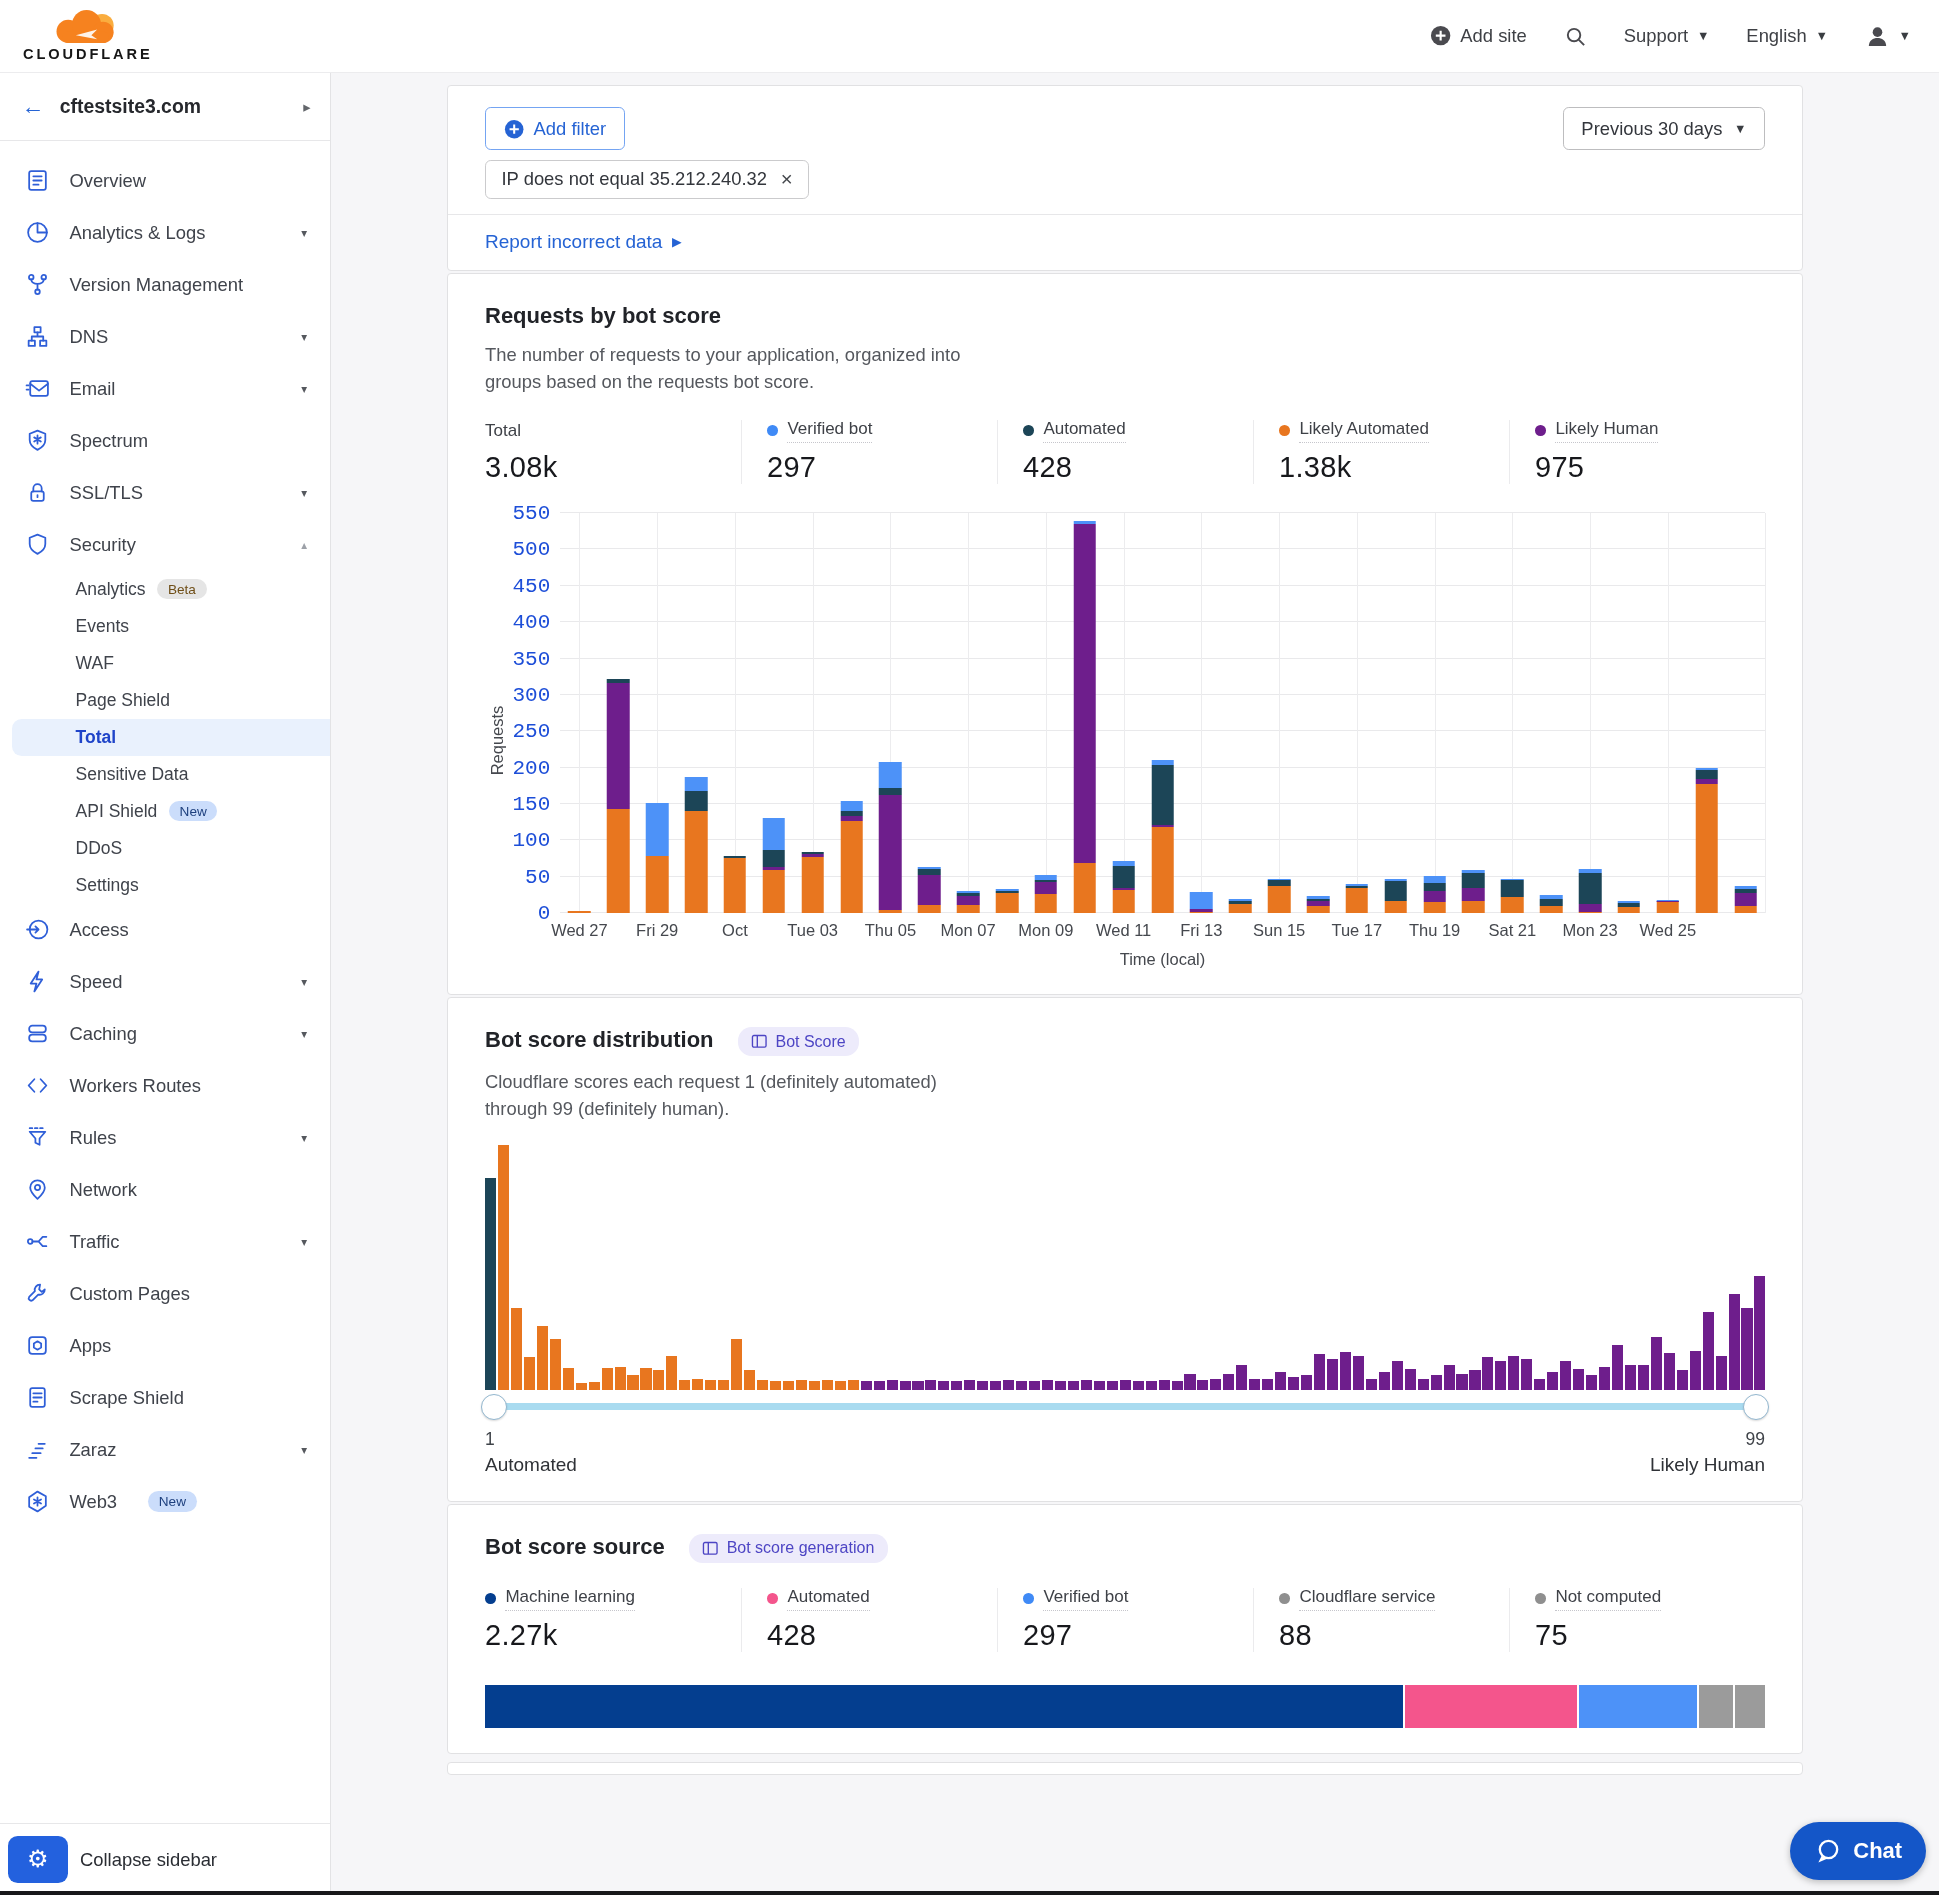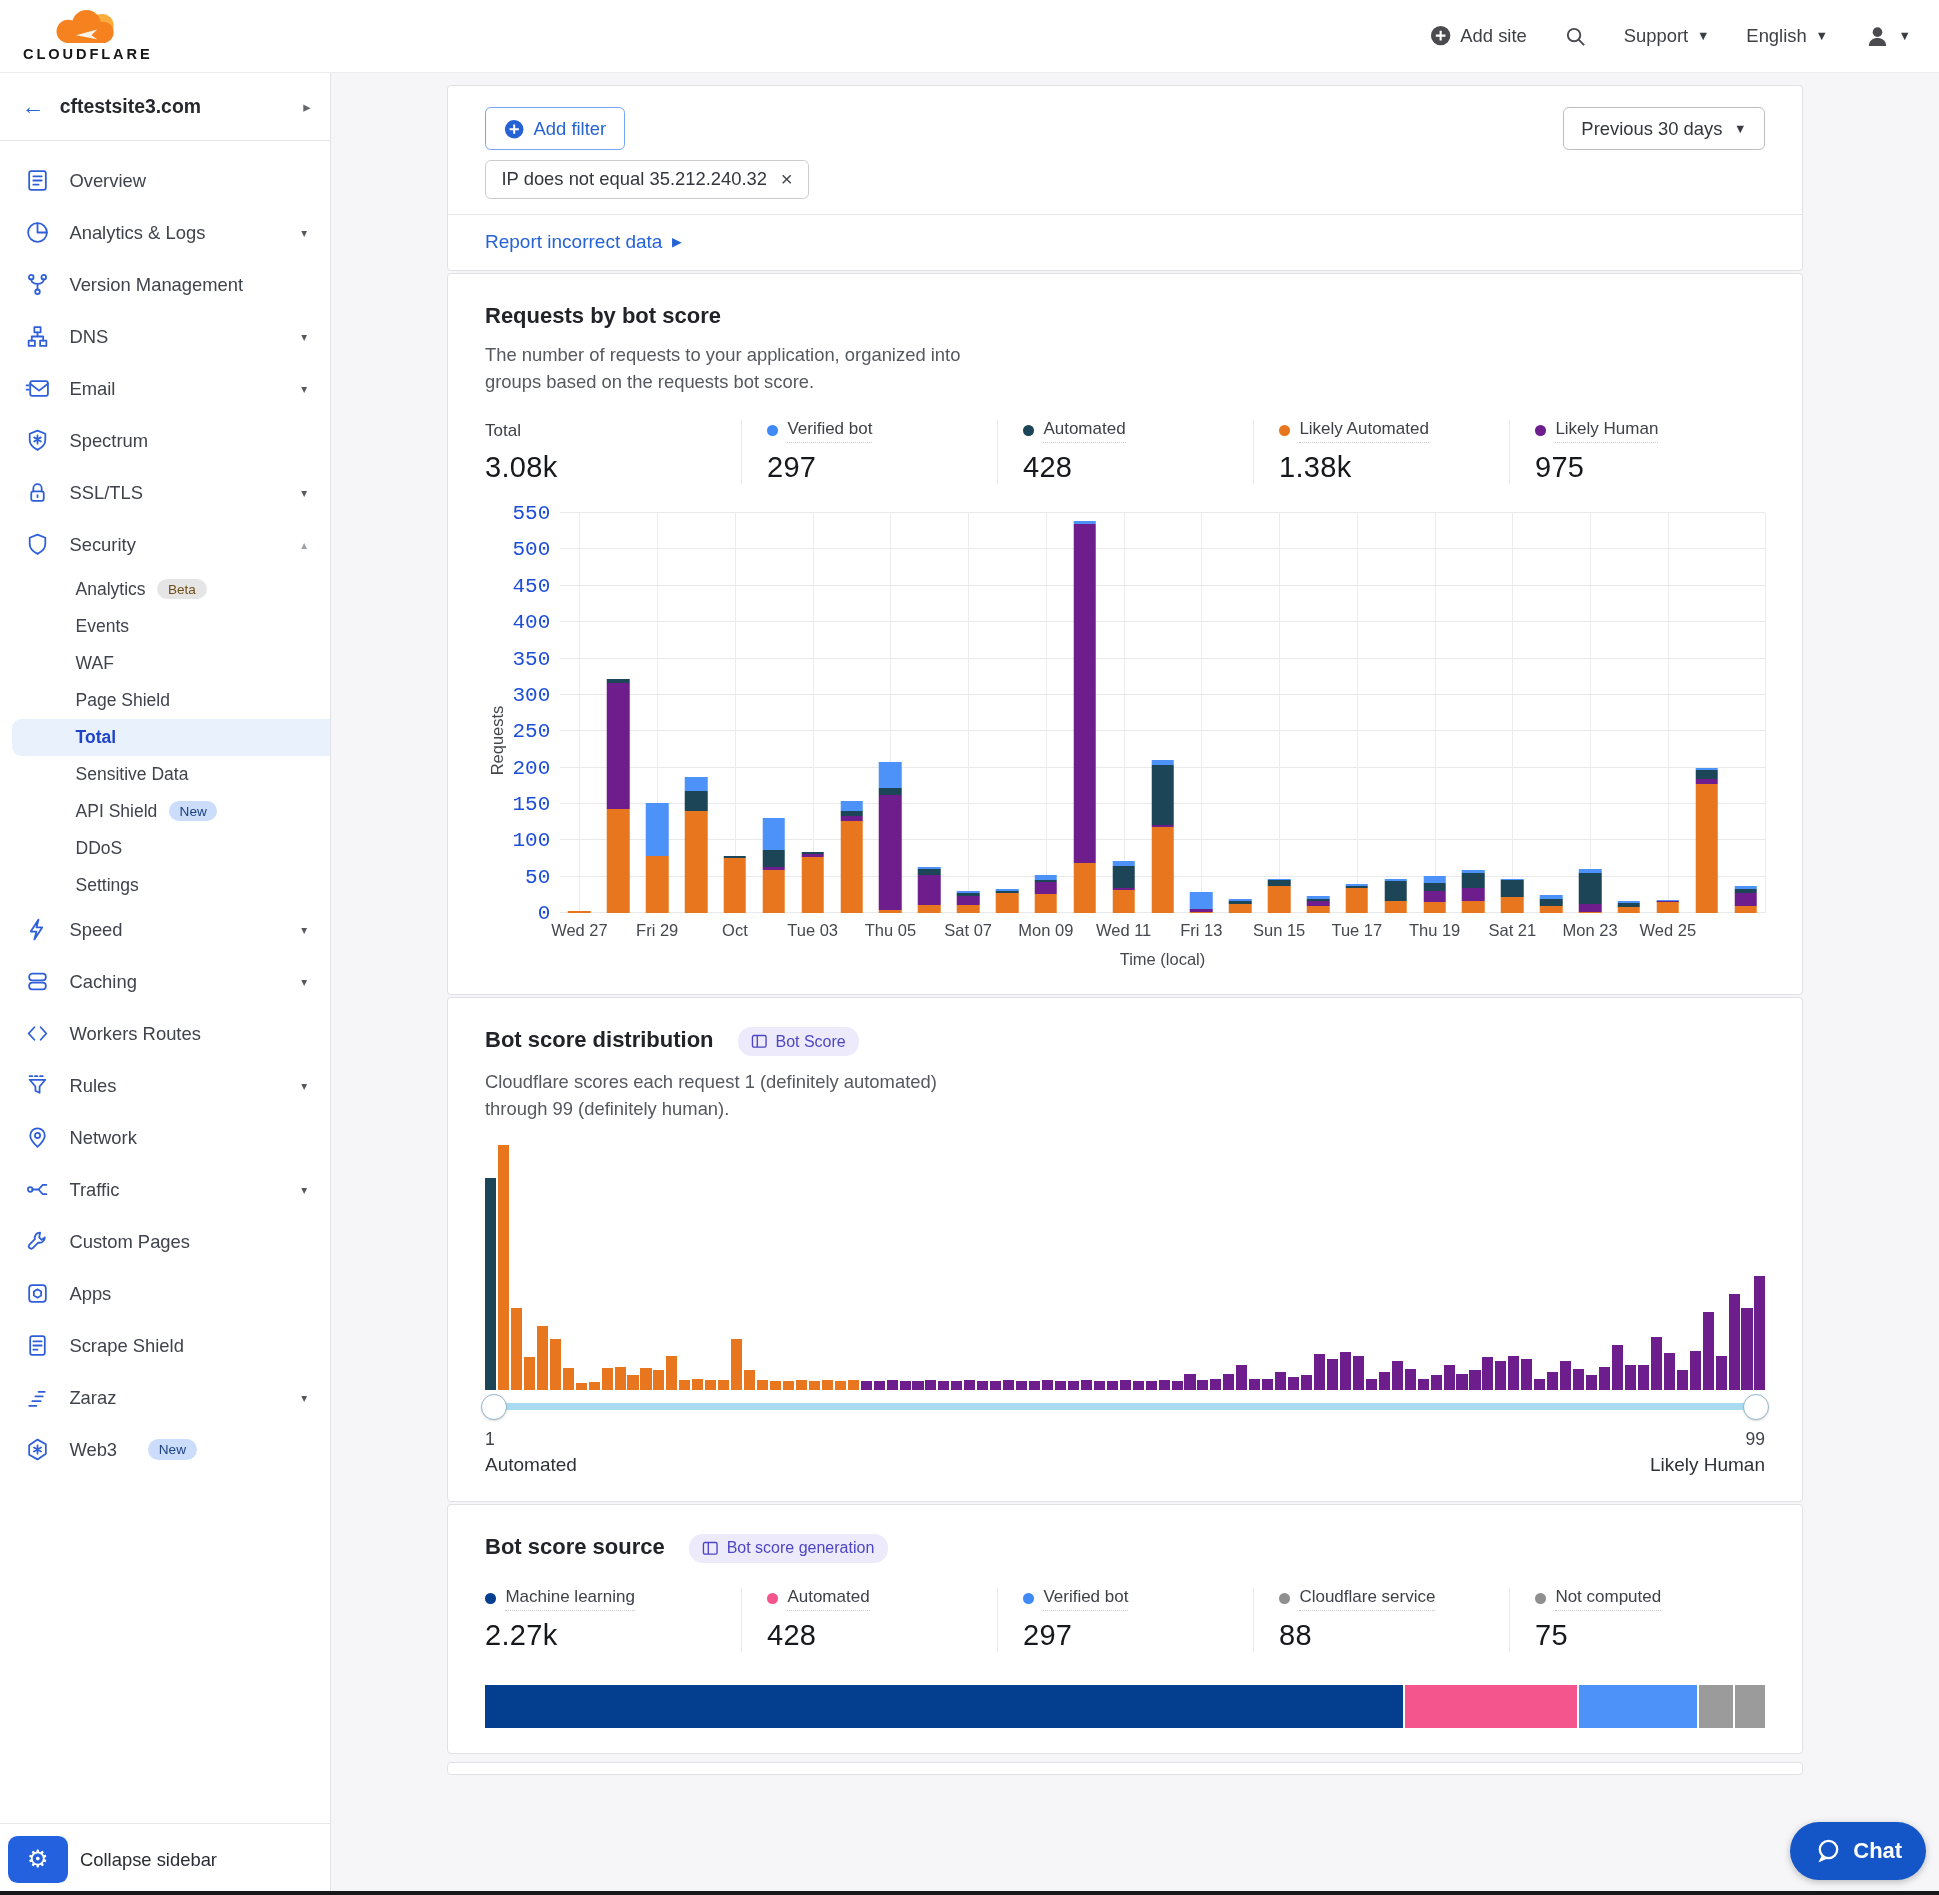--- a/index.html
+++ b/index.html
@@ -281,20 +281,29 @@
         </div>
         <div class="s-sub-row">
           <span class="sub-label">API Shield</span>
           <span class="badge badge-new">New</span>
         </div>
         <div class="s-sub-row">
           <span class="sub-label">DDoS</span>
         </div>
         <div class="s-sub-row">
           <span class="sub-label">Settings</span>
+        </div>
+        <div class="s-item">
+          <span class="s-icon">
+            <svg width="25" height="25" viewBox="0 0 24 24" fill="none" stroke="#2F5FD8" stroke-width="1.7" stroke-linecap="round" stroke-linejoin="round">
+              <circle cx="13" cy="12" r="8.5"></circle>
+              <path d="M2 12 h11 M10 9 l3 3 -3 3"></path>
+            </svg>
+          </span>
+          <span class="s-label">Access</span>
         </div>
         <div class="s-item">
           <span class="s-icon">
             <svg width="25" height="25" viewBox="0 0 24 24" fill="none" stroke="#2F5FD8" stroke-width="1.7" stroke-linecap="round" stroke-linejoin="round">
               <path d="M13 2.5 L5.5 14 h5.5 l-2 7.5 L16.5 10 h-5.5 z"></path>
             </svg>
           </span>
           <span class="s-label">Speed</span>
           <span class="s-caret">▾</span>
         </div>
@@ -688,21 +697,21 @@
                 <div class="tc-seg" style="height: 3.27273%; background: rgb(110, 30, 140);"></div>
                 <div class="tc-seg" style="height: 1.81818%; background: rgb(232, 118, 31);"></div>
               </div>
             </div>
           <div id="tc-xlabels">
               <div class="xlab" style="left: 1.6129%;">Wed 27</div>
               <div class="xlab" style="left: 8.06452%;">Fri 29</div>
               <div class="xlab" style="left: 14.5161%;">Oct</div>
               <div class="xlab" style="left: 20.9677%;">Tue 03</div>
               <div class="xlab" style="left: 27.4194%;">Thu 05</div>
-              <div class="xlab" style="left: 33.871%;">Sat 07</div>
+              <div class="xlab" style="left: 33.871%;">Mon 07</div>
               <div class="xlab" style="left: 40.3226%;">Mon 09</div>
               <div class="xlab" style="left: 46.7742%;">Wed 11</div>
               <div class="xlab" style="left: 53.2258%;">Fri 13</div>
               <div class="xlab" style="left: 59.6774%;">Sun 15</div>
               <div class="xlab" style="left: 66.129%;">Tue 17</div>
               <div class="xlab" style="left: 72.5806%;">Thu 19</div>
               <div class="xlab" style="left: 79.0323%;">Sat 21</div>
               <div class="xlab" style="left: 85.4839%;">Mon 23</div>
               <div class="xlab" style="left: 91.9355%;">Wed 25</div>
             </div>

